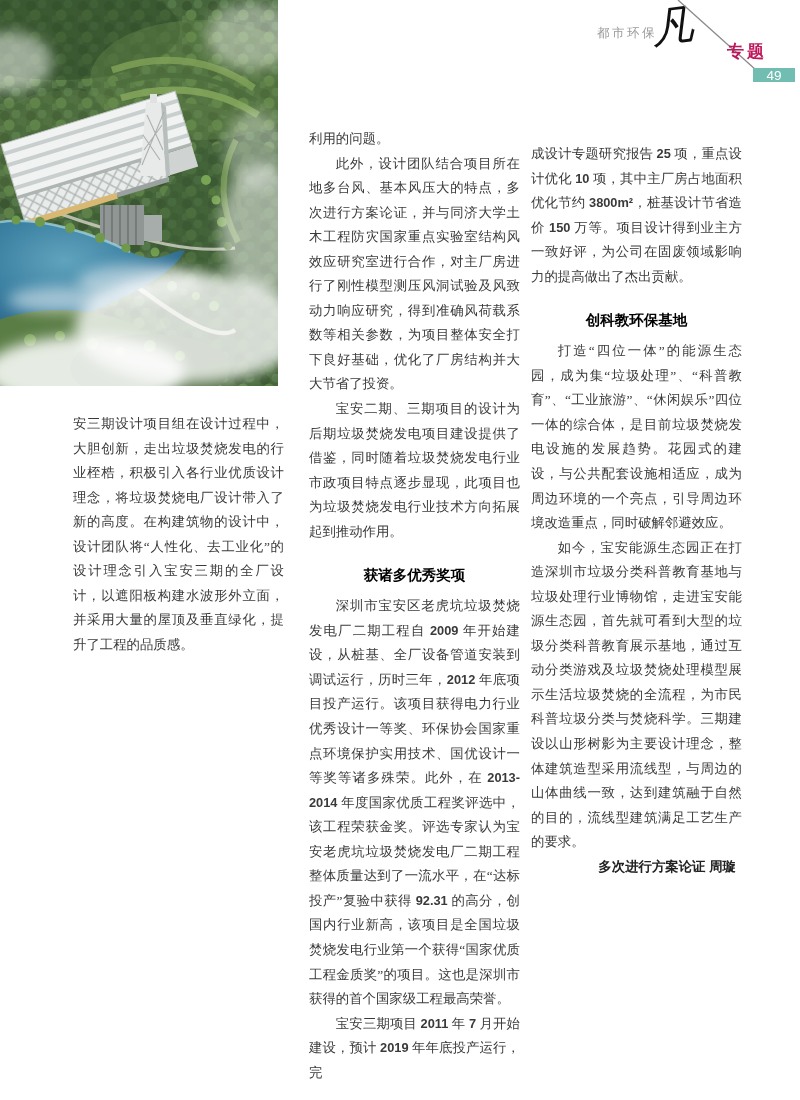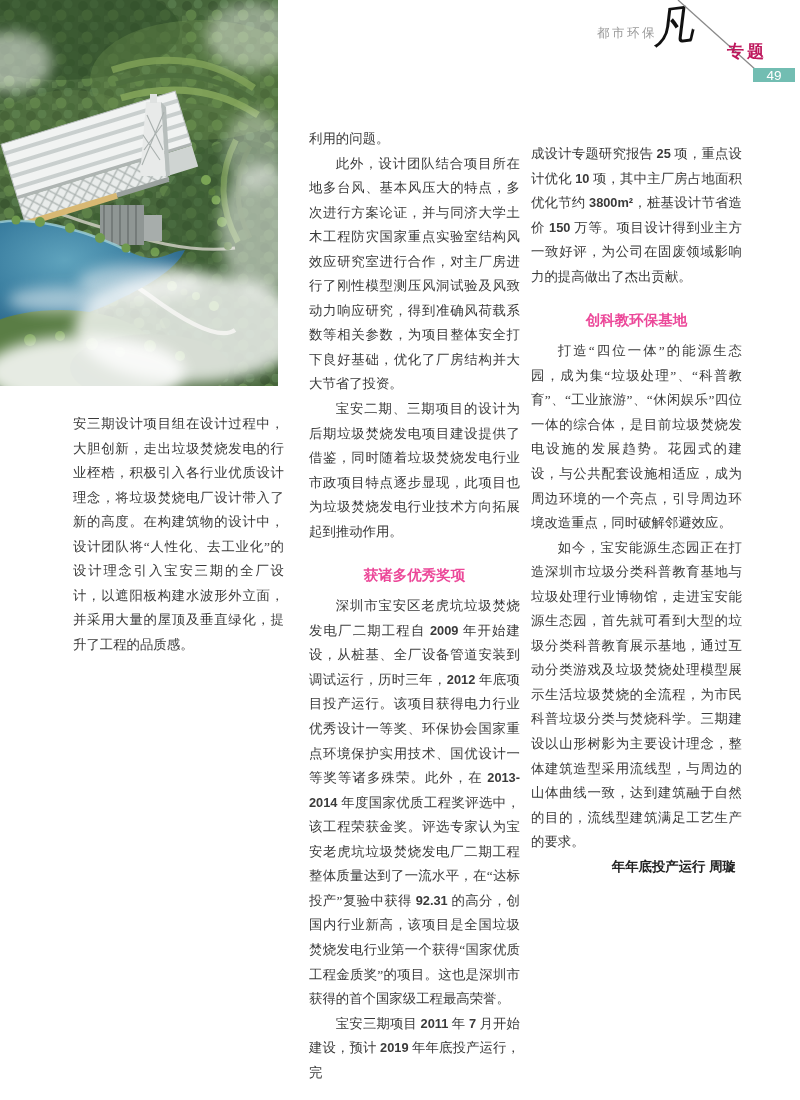--- a/index.html
+++ b/index.html
@@ -37,21 +37,21 @@
   .col-left{left:73px;top:412px;}
   .col-mid{left:309px;top:127px;}
   .col-right{left:523px;top:142px;margin-left:8px;}
   .col p{margin:0;}
   .col p.indent{text-indent:2em;}
   .col .num{
     font-family:"Liberation Sans","DejaVu Sans",sans-serif;font-weight:bold;
     font-size:12.8px;letter-spacing:0;
   }
   .col-heading{
-    margin:22px 0 10px;text-align:center;font-size:14.5px;font-weight:bold;color:#ec4899;
+    margin:22px 0 10px;text-align:center;font-size:14.5px;font-weight:bold;color:#000000;
     font-family:"Liberation Sans","DejaVu Sans",sans-serif;line-height:18px;
   }
   .byline{
     text-align:right;font-weight:bold;color:#222;padding-right:6px;
     font-family:"Liberation Sans","DejaVu Sans",sans-serif;font-size:13.4px;
   }
 </style>
 </head>
 <body>
 
@@ -200,16 +200,16 @@
       <p class="indent">宝安二期、三期项目的设计为后期垃圾焚烧发电项目建设提供了借鉴，同时随着垃圾焚烧发电行业市政项目特点逐步显现，此项目也为垃圾焚烧发电行业技术方向拓展起到推动作用。</p>
       <h3 class="col-heading">获诸多优秀奖项</h3>
       <p class="indent">深圳市宝安区老虎坑垃圾焚烧发电厂二期工程自 <span class="num">2009</span> 年开始建设，从桩基、全厂设备管道安装到调试运行，历时三年，<span class="num">2012</span> 年底项目投产运行。该项目获得电力行业优秀设计一等奖、环保协会国家重点环境保护实用技术、国优设计一等奖等诸多殊荣。此外，在 <span class="num">2013-2014</span> 年度国家优质工程奖评选中，该工程荣获金奖。评选专家认为宝安老虎坑垃圾焚烧发电厂二期工程整体质量达到了一流水平，在“达标投产”复验中获得 <span class="num">92.31</span> 的高分，创国内行业新高，该项目是全国垃圾焚烧发电行业第一个获得“国家优质工程金质奖”的项目。这也是深圳市获得的首个国家级工程最高荣誉。</p>
       <p class="indent">宝安三期项目 <span class="num">2011</span> 年 <span class="num">7</span> 月开始建设，预计 <span class="num">2019</span> 年年底投产运行，完</p>
     </div>
   <div class="col col-right">
       <p class="">成设计专题研究报告 <span class="num">25</span> 项，重点设计优化 <span class="num">10</span> 项，其中主厂房占地面积优化节约 <span class="num">3800m²</span>，桩基设计节省造价 <span class="num">150</span> 万等。项目设计得到业主方一致好评，为公司在固废领域影响力的提高做出了杰出贡献。</p>
       <h3 class="col-heading">创科教环保基地</h3>
       <p class="indent">打造“四位一体”的能源生态园，成为集“垃圾处理”、“科普教育”、“工业旅游”、“休闲娱乐”四位一体的综合体，是目前垃圾焚烧发电设施的发展趋势。花园式的建设，与公共配套设施相适应，成为周边环境的一个亮点，引导周边环境改造重点，同时破解邻避效应。</p>
       <p class="indent">如今，宝安能源生态园正在打造深圳市垃圾分类科普教育基地与垃圾处理行业博物馆，走进宝安能源生态园，首先就可看到大型的垃圾分类科普教育展示基地，通过互动分类游戏及垃圾焚烧处理模型展示生活垃圾焚烧的全流程，为市民科普垃圾分类与焚烧科学。三期建设以山形树影为主要设计理念，整体建筑造型采用流线型，与周边的山体曲线一致，达到建筑融于自然的目的，流线型建筑满足工艺生产的要求。</p>
-      <p class="byline">年年底投产运行 周璇</p>
+      <p class="byline">多次进行方案论证 周璇</p>
     </div>
 
 </div>
 
 </body></html>

